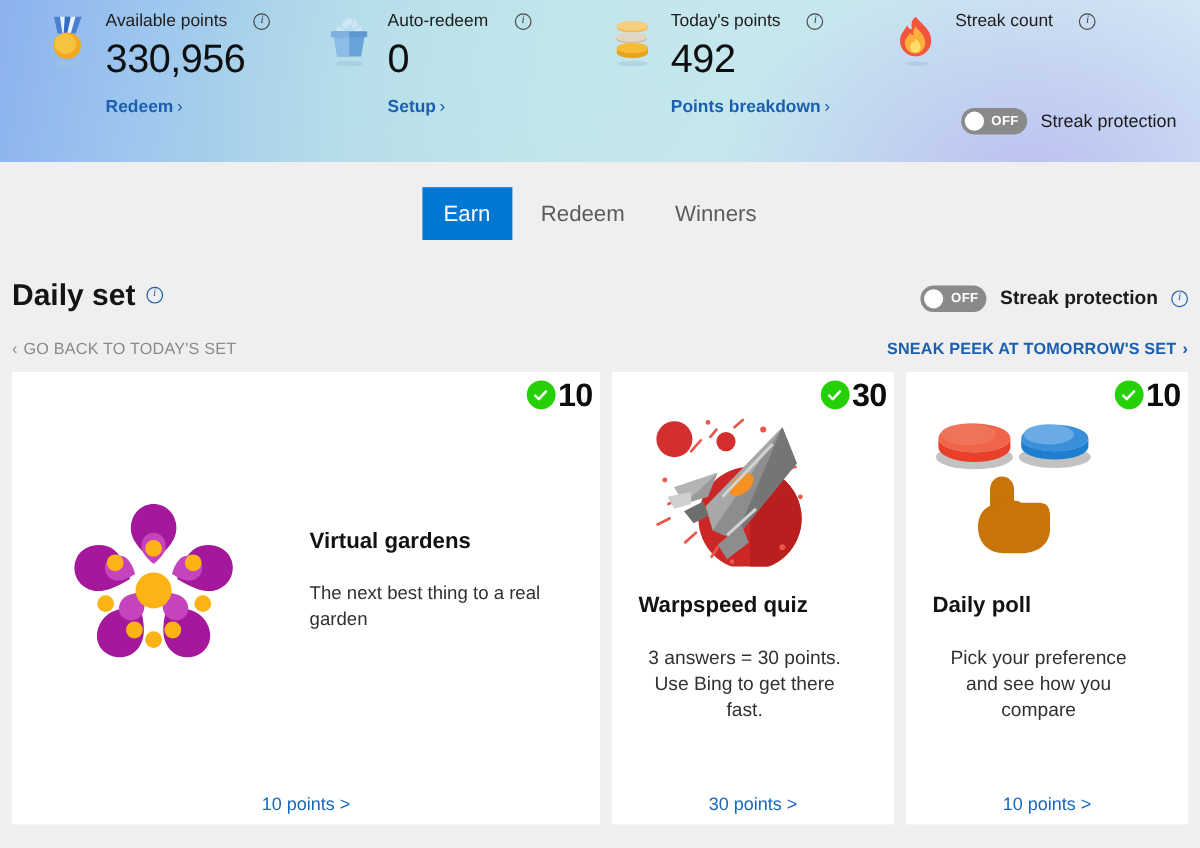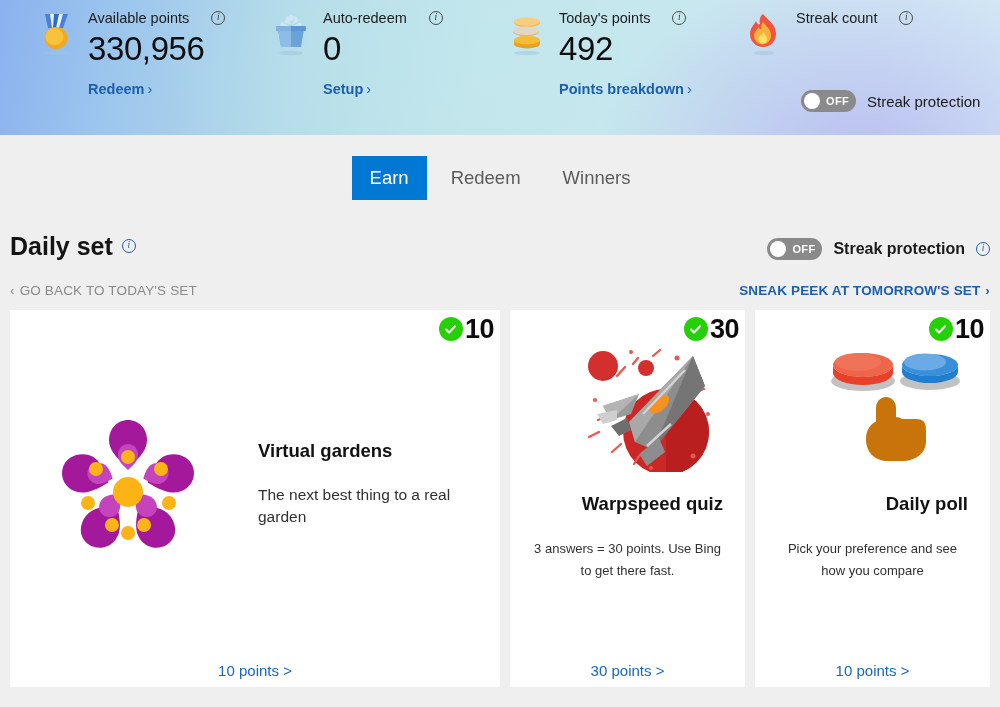--- a/index.html
+++ b/index.html
@@ -260,40 +260,40 @@
     font-size: 15.5px;
     color: #313131;
     line-height: 22px;
     margin-top: 21px;
   }
 
   
   .narrow-inner {
     display: flex;
     flex-direction: column;
-    align-items: flex-end;
-    padding: 28px 22px 0 22px;
+    align-items: flex-start;
+    padding: 28px 36px 0 22px;
     height: 100%;
   }
   .narrow-art {
     height: 140px;
     display: flex;
     align-items: center;
     justify-content: center;
   }
   .narrow-inner h3 {
     font-size: 18.5px;
     font-weight: 700;
     color: #121212;
     line-height: 24px;
     text-align: center;
     margin-top: 14px;
   }
   .narrow-inner p {
-    font-size: 13px;
+    font-size: 16px;
     color: #313131;
     line-height: 22px;
     text-align: center;
     margin-top: 22px;
   }
 </style>
 </head>
 <body>
 
 <div class="banner">

